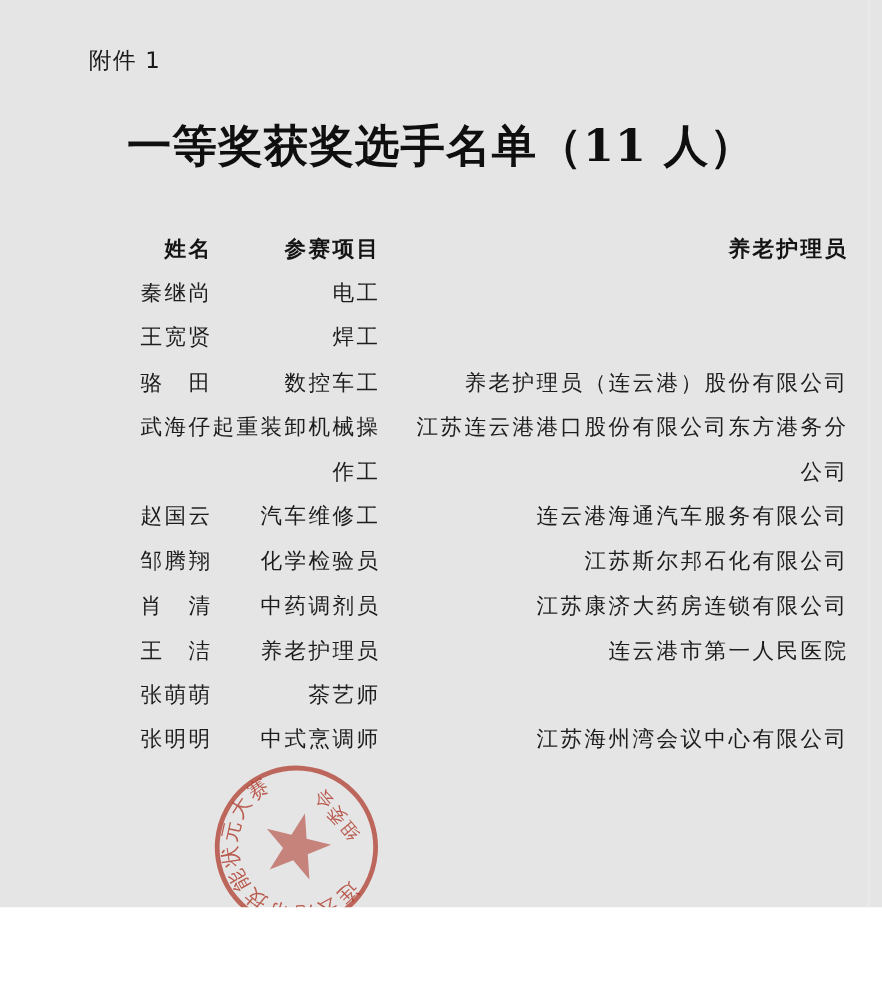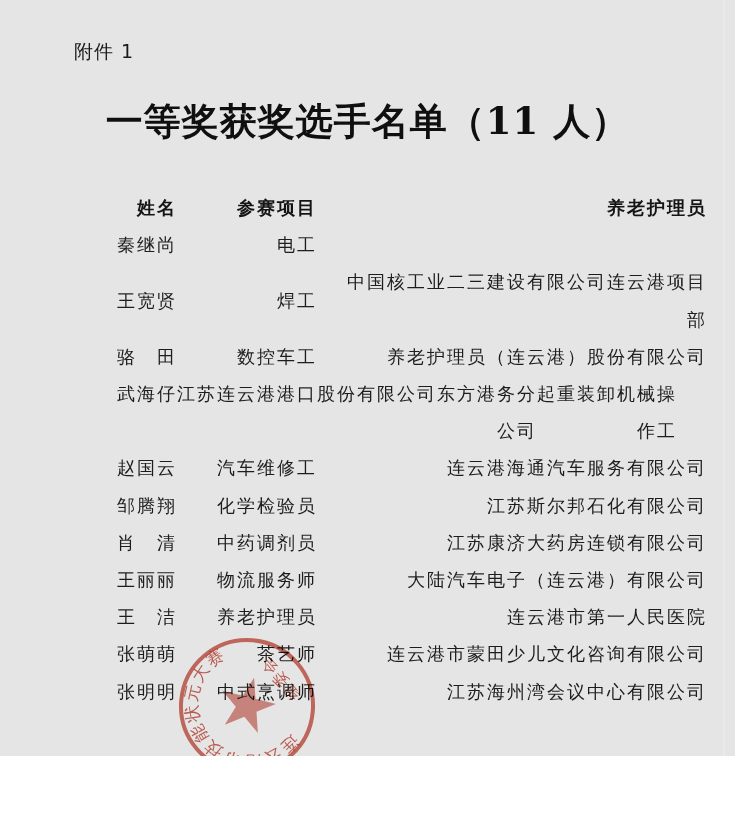--- a/index.html
+++ b/index.html
@@ -63,61 +63,54 @@
       <div class="cell col-unit">养老护理员</div>
     </div>
 
   <div class="row">
         <div class="cell col-name">秦继尚</div>
         <div class="cell col-event">电工</div>
       </div>
       <div class="row">
         <div class="cell col-name">王宽贤</div>
         <div class="cell col-event">焊工</div>
-        <div class="cell col-unit">中国核工业二三建设有限公司连云港项目部</div>
       </div>
       <div class="row">
         <div class="cell col-name">骆　田</div>
         <div class="cell col-event">数控车工</div>
         <div class="cell col-unit">养老护理员（连云港）股份有限公司</div>
       </div>
       <div class="row top">
         <div class="cell col-name">武海仔</div>
+        <div class="cell col-event">起重装卸机械操作工</div>
         <div class="cell col-unit">江苏连云港港口股份有限公司东方港务分公司</div>
-        <div class="cell col-event">起重装卸机械操作工</div>
       </div>
       <div class="row">
         <div class="cell col-name">赵国云</div>
         <div class="cell col-event">汽车维修工</div>
         <div class="cell col-unit">连云港海通汽车服务有限公司</div>
       </div>
       <div class="row">
         <div class="cell col-name">邹腾翔</div>
         <div class="cell col-event">化学检验员</div>
         <div class="cell col-unit">江苏斯尔邦石化有限公司</div>
       </div>
       <div class="row">
         <div class="cell col-name">肖　清</div>
         <div class="cell col-event">中药调剂员</div>
         <div class="cell col-unit">江苏康济大药房连锁有限公司</div>
       </div>
       <div class="row">
-        <div class="cell col-name">王丽丽</div>
-        <div class="cell col-event">物流服务师</div>
-        <div class="cell col-unit">大陆汽车电子（连云港）有限公司</div>
-      </div>
-      <div class="row">
         <div class="cell col-name">王　洁</div>
         <div class="cell col-event">养老护理员</div>
         <div class="cell col-unit">连云港市第一人民医院</div>
       </div>
       <div class="row">
         <div class="cell col-name">张萌萌</div>
         <div class="cell col-event">茶艺师</div>
-        <div class="cell col-unit">连云港市蒙田少儿文化咨询有限公司</div>
       </div>
       <div class="row">
         <div class="cell col-name">张明明</div>
         <div class="cell col-event">中式烹调师</div>
         <div class="cell col-unit">江苏海州湾会议中心有限公司</div>
       </div>
     </div>
 
   <div class="seal">
     <svg width="142" height="142" viewBox="-71 -71 142 142">

